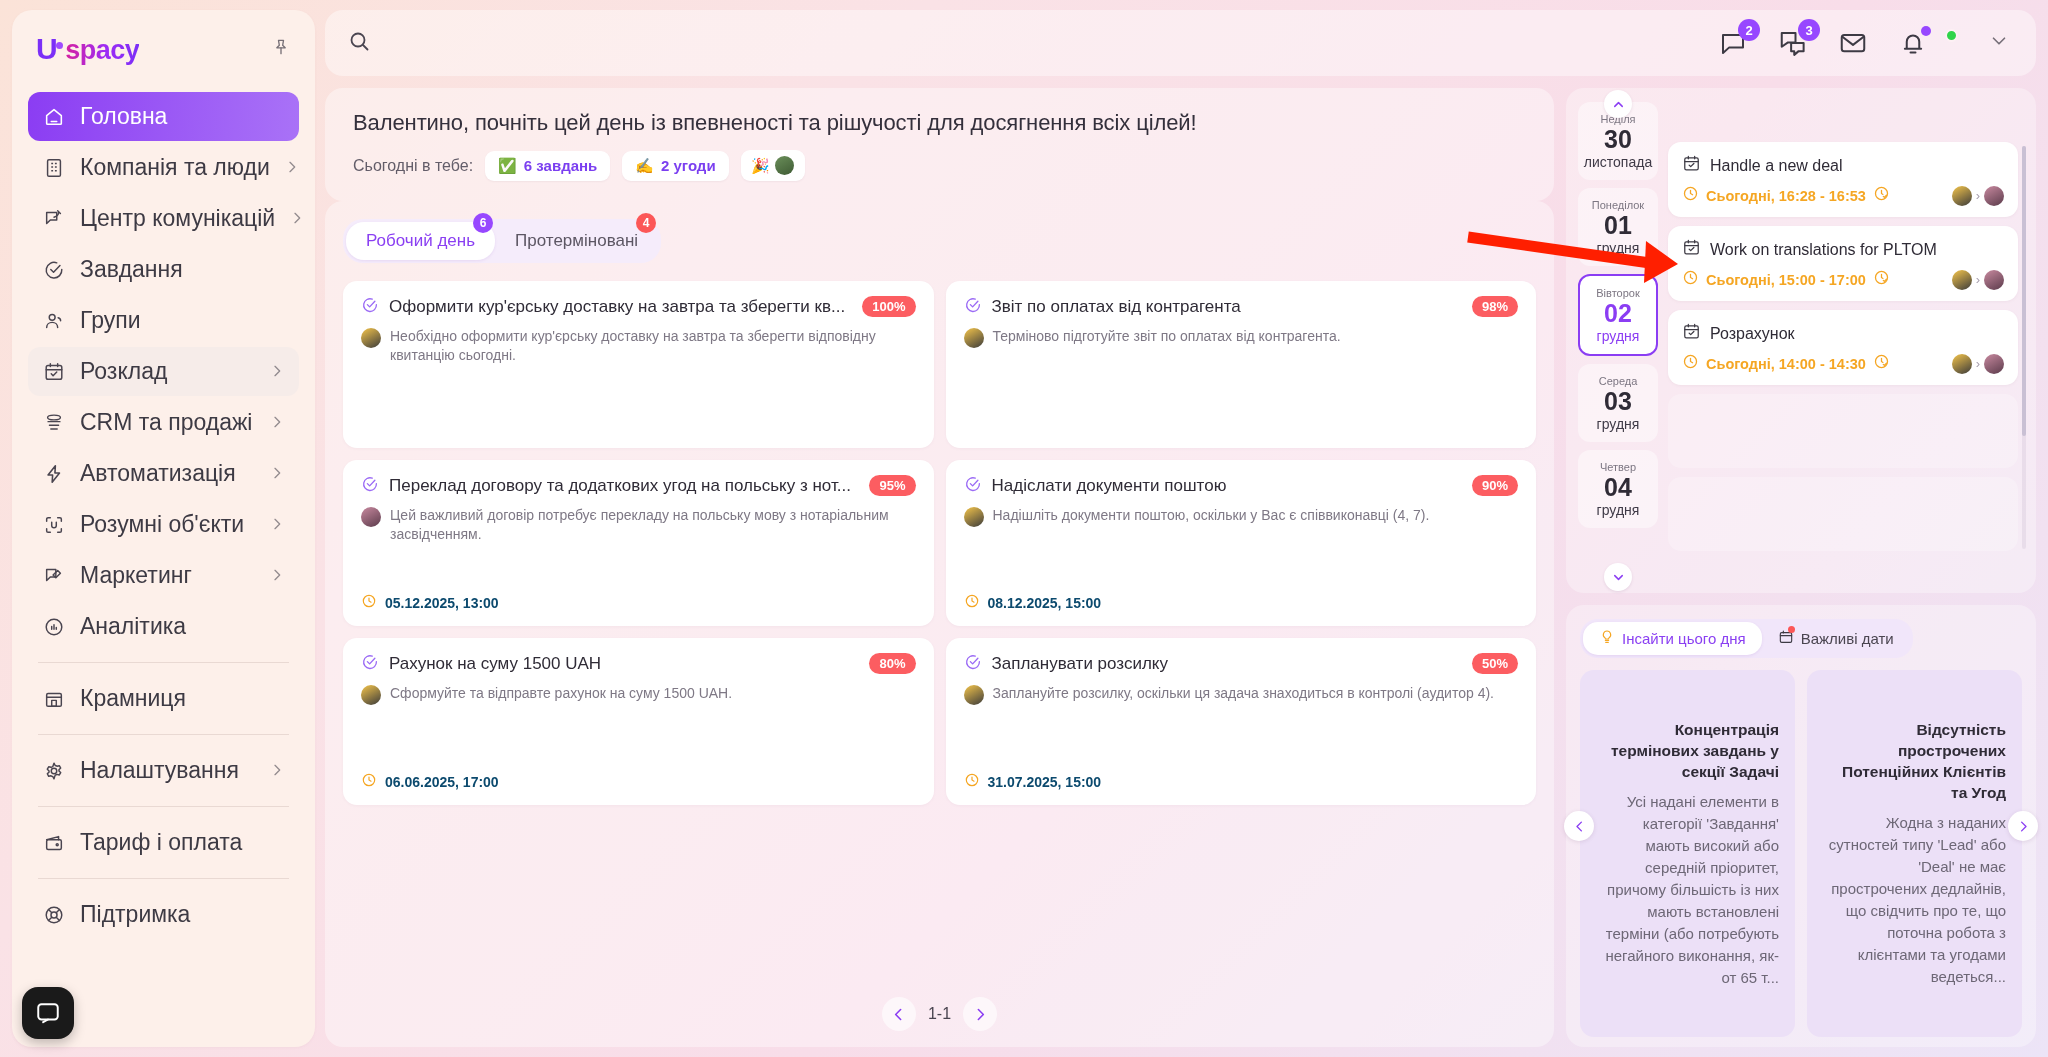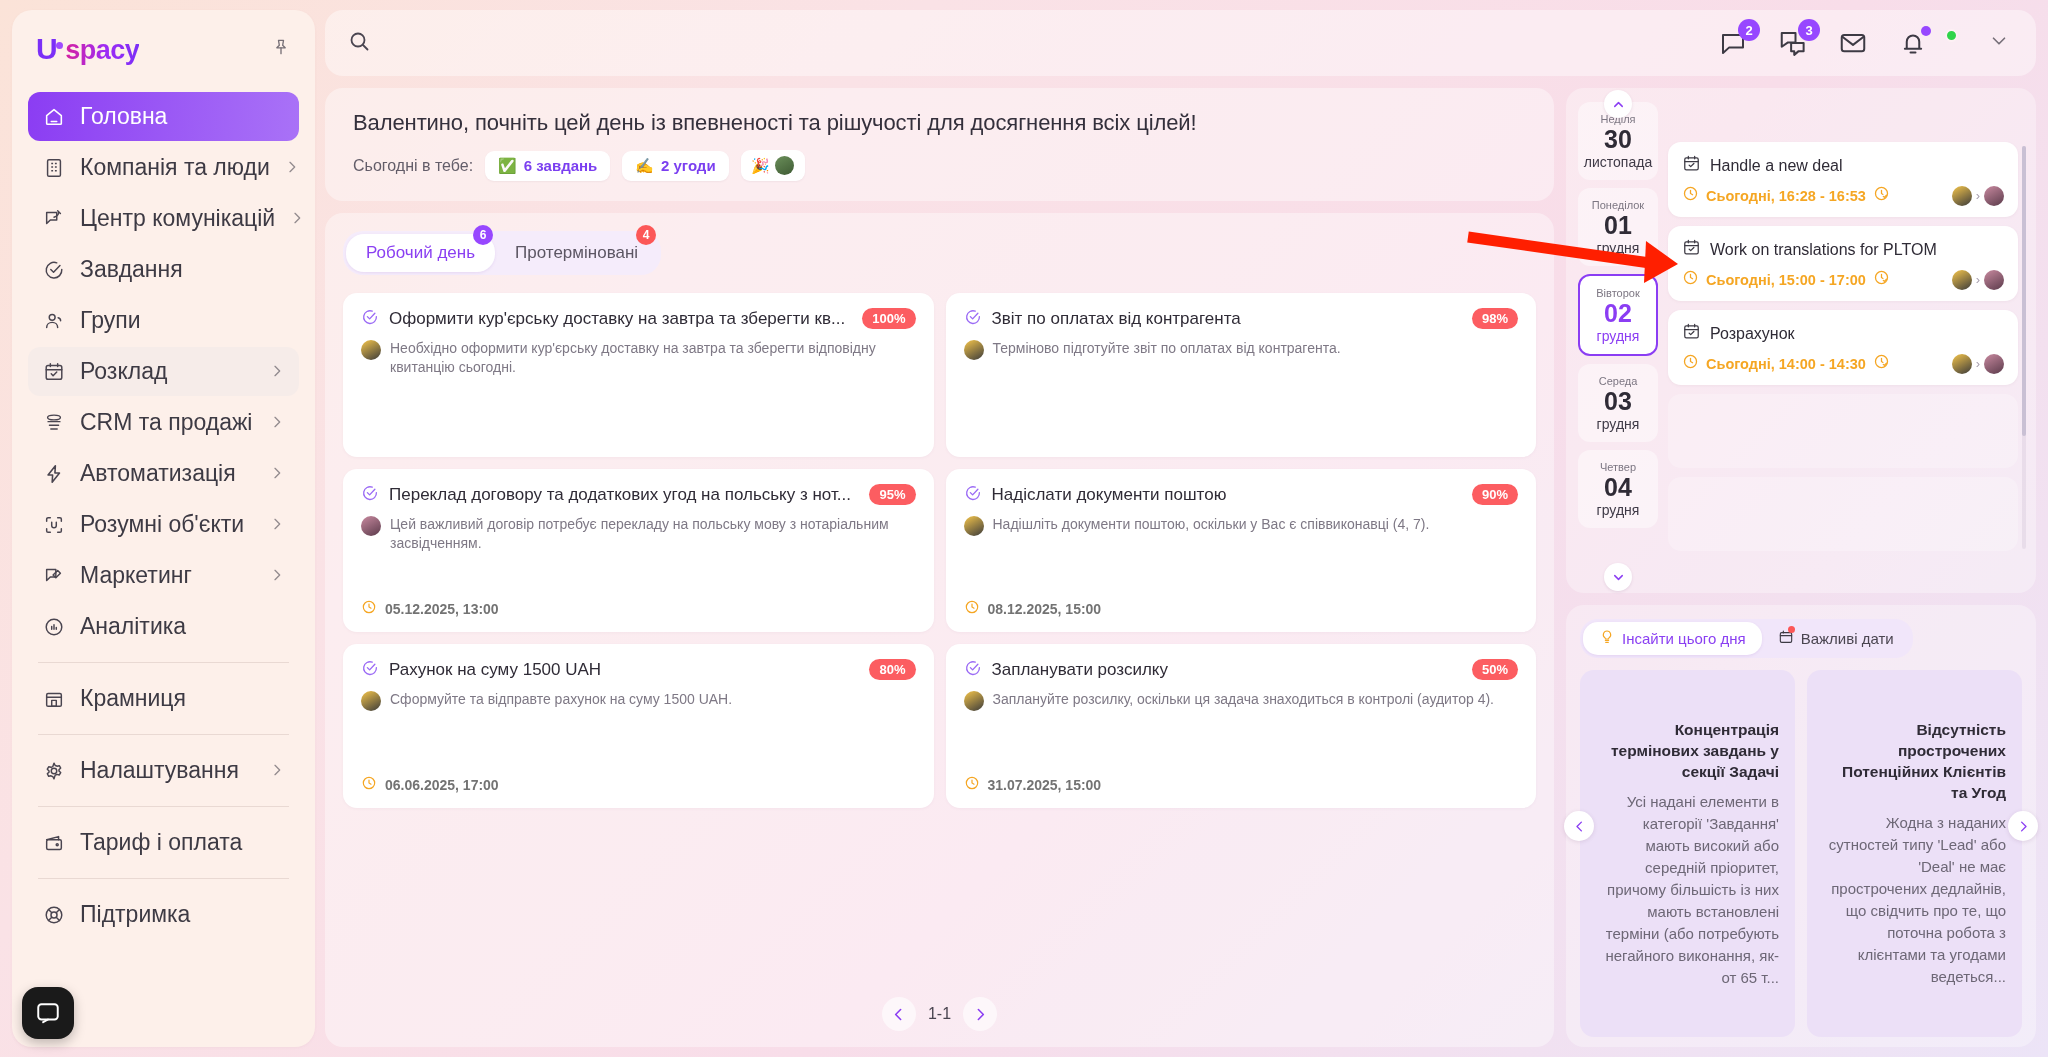--- a/index.html
+++ b/index.html
@@ -126,21 +126,21 @@
   .avatar .body { position:absolute; left:50%; bottom:-8%; transform:translateX(-50%); width:72%; height:52%; border-radius:40% 40% 20% 20%; background:#f2bfc8; }
   .online {
     position: absolute; right: 0px; bottom: 1px;
     width: 13px; height: 13px; border-radius: 50%;
     background: #2fd44a; border: 2px solid #fdf1f4;
   }
   .caret-btn { cursor: pointer; opacity: .7; }
 
   
   .content-row { flex: 1; display: flex; gap: 12px; min-height: 0; }
-  .col-left { flex: 1; display: flex; flex-direction: column; gap: 12px; min-width: 0; justify-content: flex-end; }
+  .col-left { flex: 1; display: flex; flex-direction: column; min-width: 0; justify-content: flex-end; }
 
   .greet-card {
     background: rgba(255,255,255,.40);
     border-radius: 18px;
     padding: 22px 28px 20px 28px;
   }
   .greet-title { font-size: 22px; color: #34303c; font-weight: 400; letter-spacing: -.1px; }
   .greet-sub { margin-top: 14px; display: flex; align-items: center; gap: 12px; }
   .greet-sub .lbl { font-size: 16px; color: #635d69; }
   .chip {
@@ -222,21 +222,21 @@
     display: flex; gap: 9px; align-items: flex-start;
     font-size: 14px; color: #7e7885; line-height: 19px;
   }
   .mini-av {
     flex: 0 0 20px; width: 20px; height: 20px; border-radius: 50%;
     margin-top: 1px; overflow: hidden; position: relative;
   }
   .mini-av.a { background: linear-gradient(150deg,#f6c64b,#3a3a3a); }
   .mini-av.b { background: linear-gradient(150deg,#c98aa0,#5a3a4a); }
   .tcard-foot { margin-top: auto; display: flex; align-items: center; gap: 8px; padding-top: 10px; }
-  .tcard-date { font-size: 14px; color: #737373; font-weight: 600; }
+  .tcard-date { font-size: 14px; color: #0c4a6e; font-weight: 600; }
 
   .pager { display: flex; align-items: center; justify-content: center; gap: 12px; padding: 14px 0 6px 0; }
   .pg-btn {
     width: 34px; height: 34px; border-radius: 50%;
     background: rgba(255,255,255,.6);
     display: flex; align-items: center; justify-content: center;
     cursor: pointer;
   }
   .pg-label { font-size: 16px; color: #4a4550; }
 

